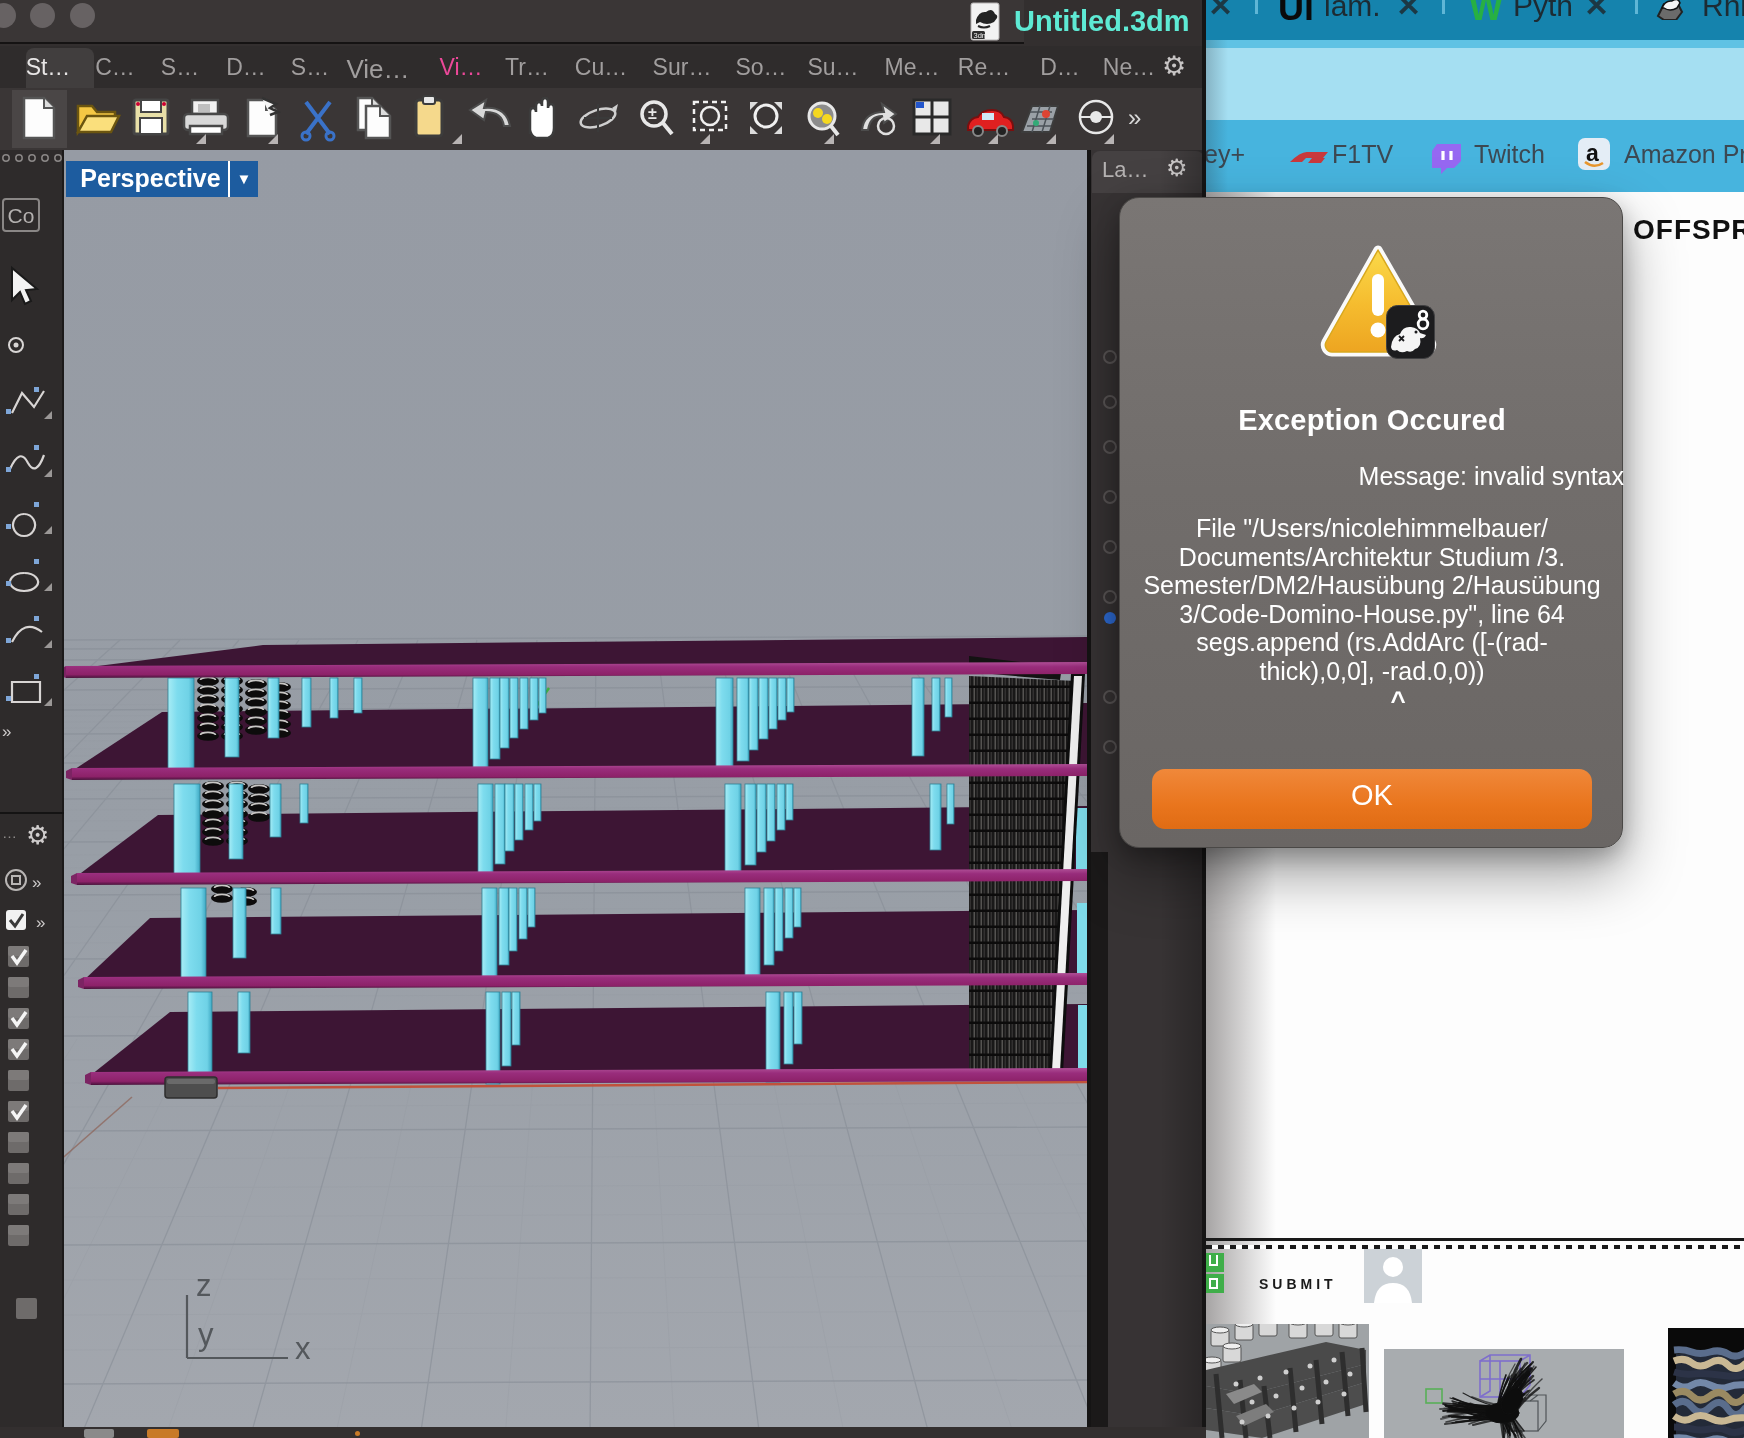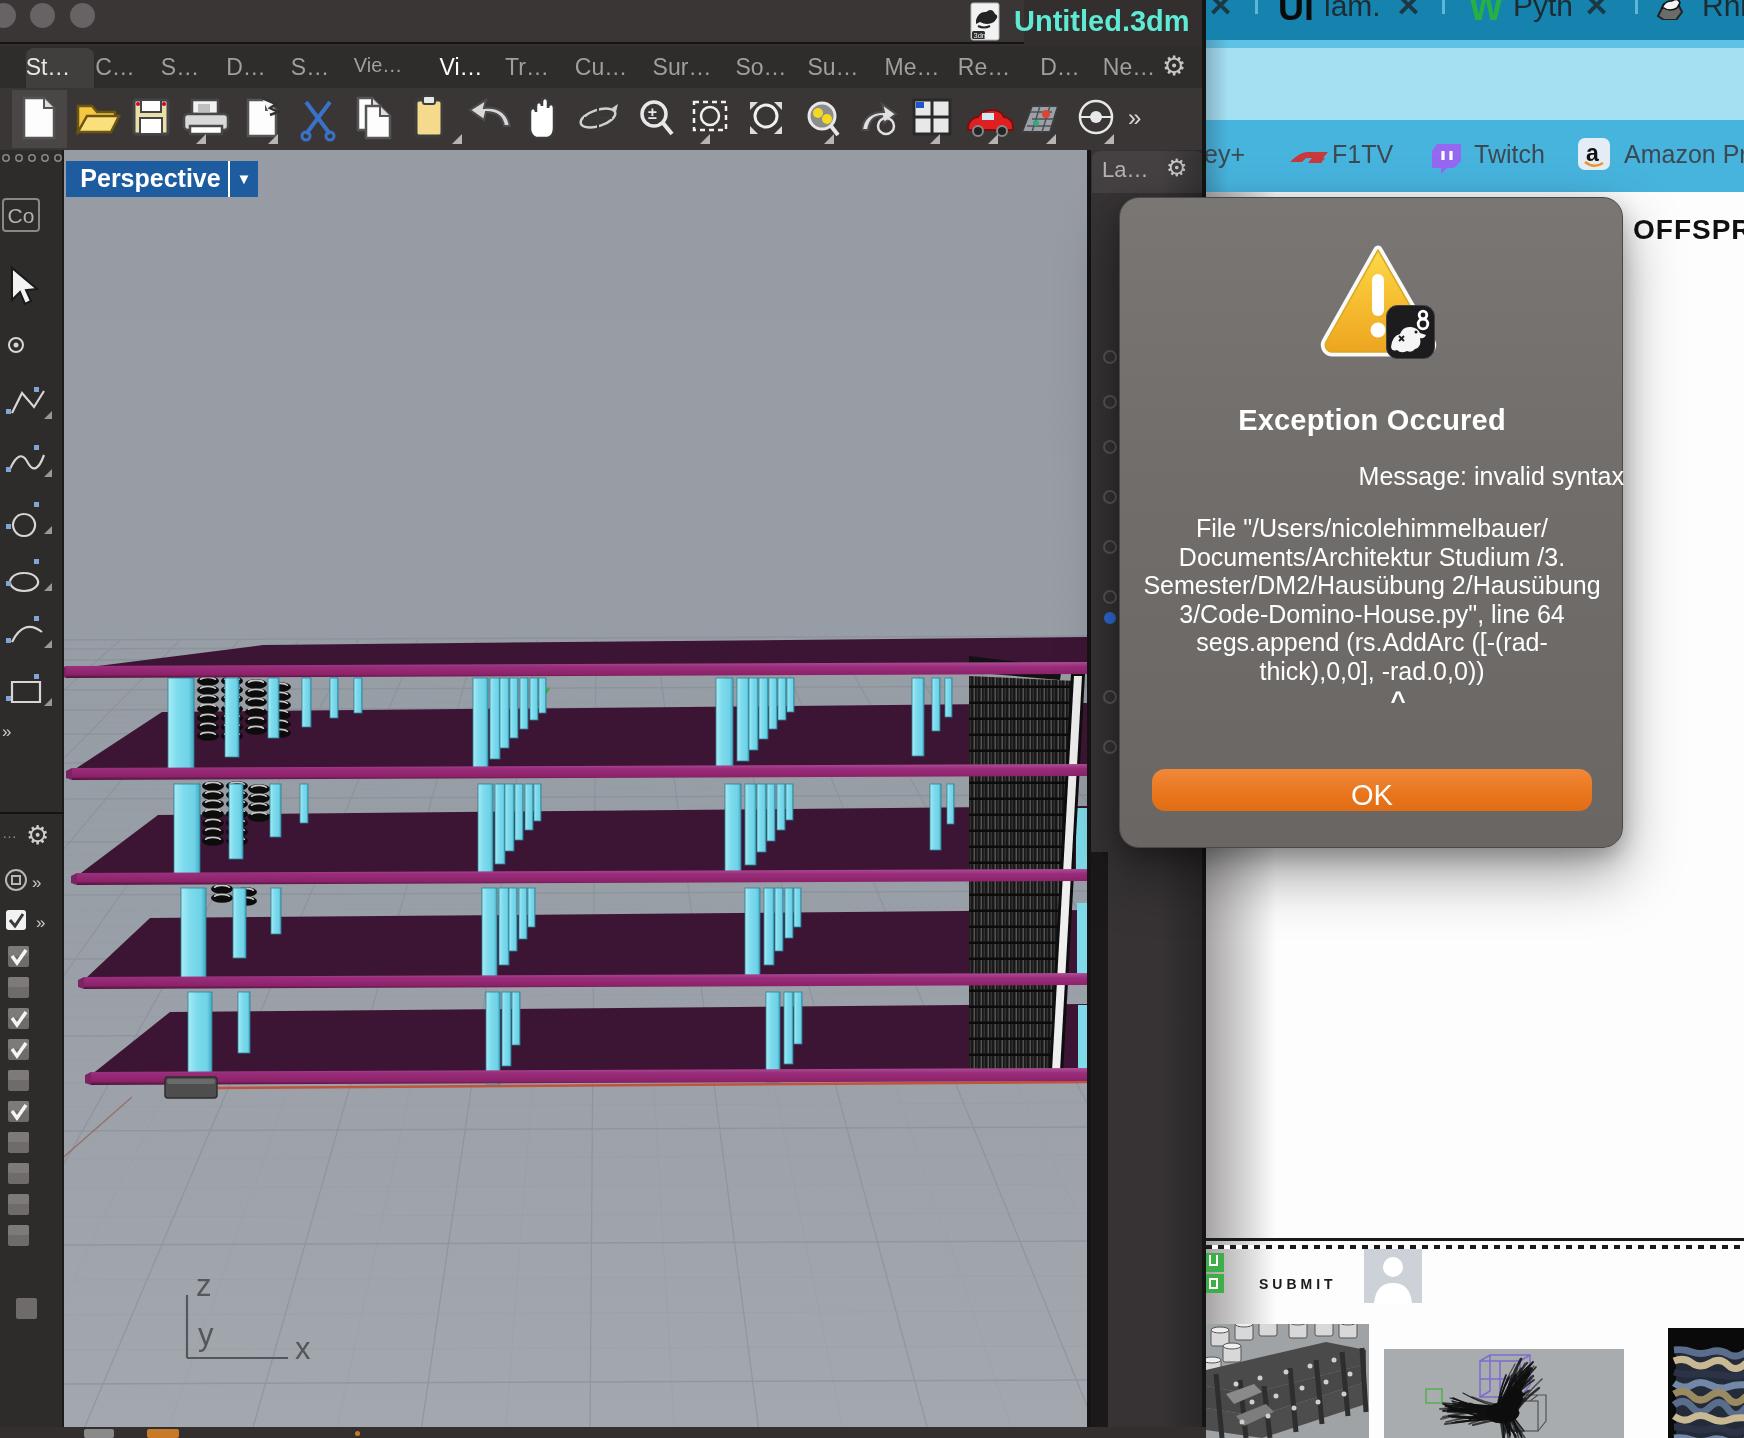--- a/index.html
+++ b/index.html
@@ -295,22 +295,22 @@
       </svg>
       <div class="abs" style="left:1014px;top:5px;color:#5eead4;font-size:29px;font-weight:bold">Untitled.3dm</div>
     </div>
 <div class="abs" style="left:0;top:46px;width:1206px;height:42px;background:#2f2c2c">
 <div class="abs" style="left:26px;top:2px;width:68px;height:40px;background:#413e3e;border-radius:8px 8px 0 0"></div>
 <div class="abs" style="left:48px;top:8px;transform:translateX(-50%);color:#e8e6e6;font-size:23px">St…</div>
 <div class="abs" style="left:115px;top:8px;transform:translateX(-50%);color:#a19e9e;font-size:23px">C…</div>
 <div class="abs" style="left:180px;top:8px;transform:translateX(-50%);color:#a19e9e;font-size:23px">S…</div>
 <div class="abs" style="left:246px;top:8px;transform:translateX(-50%);color:#a19e9e;font-size:23px">D…</div>
 <div class="abs" style="left:310px;top:8px;transform:translateX(-50%);color:#a19e9e;font-size:23px">S…</div>
-<div class="abs" style="left:378px;top:8px;transform:translateX(-50%);color:#a19e9e;font-size:20px">Vie…</div>
-<div class="abs" style="left:461px;top:8px;transform:translateX(-50%);color:#ffffff;font-size:23px">Vi…</div>
+<div class="abs" style="left:378px;top:8px;transform:translateX(-50%);color:#a19e9e;font-size:26px">Vie…</div>
+<div class="abs" style="left:461px;top:8px;transform:translateX(-50%);color:#ec4899;font-size:23px">Vi…</div>
 <div class="abs" style="left:527px;top:8px;transform:translateX(-50%);color:#a19e9e;font-size:23px">Tr…</div>
 <div class="abs" style="left:601px;top:8px;transform:translateX(-50%);color:#a19e9e;font-size:23px">Cu…</div>
 <div class="abs" style="left:682px;top:8px;transform:translateX(-50%);color:#a19e9e;font-size:23px">Sur…</div>
 <div class="abs" style="left:761px;top:8px;transform:translateX(-50%);color:#a19e9e;font-size:23px">So…</div>
 <div class="abs" style="left:833px;top:8px;transform:translateX(-50%);color:#a19e9e;font-size:23px">Su…</div>
 <div class="abs" style="left:912px;top:8px;transform:translateX(-50%);color:#a19e9e;font-size:23px">Me…</div>
 <div class="abs" style="left:984px;top:8px;transform:translateX(-50%);color:#a19e9e;font-size:23px">Re…</div>
 <div class="abs" style="left:1060px;top:8px;transform:translateX(-50%);color:#a19e9e;font-size:23px">D…</div>
 <div class="abs" style="left:1129px;top:8px;transform:translateX(-50%);color:#a19e9e;font-size:23px">Ne…</div>
 <div class="abs" style="left:1162px;top:4px;color:#c8c5c5;font-size:27px">⚙</div>
@@ -860,13 +860,13 @@
       <circle cx="37" cy="10" r="3.8" fill="none" stroke="#fff" stroke-width="2.8"></circle>
       <circle cx="37" cy="19" r="4.8" fill="none" stroke="#fff" stroke-width="2.8"></circle>
       <path d="M5 42 q1 -11 9 -13 q3 -8 11 -7 q7 1 9 6 l6 2 q-2 4 -6 3 q2 9 -5 11 q-3 4 -8 2 q-6 3 -10 -1 q-5 2 -6 -3 z" fill="#f5f5f5"></path>
       <path d="M13 31 l5 5 M18 31 l-5 5" stroke="#1c1c1e" stroke-width="1.8"></path>
       <circle cx="30" cy="27" r="1.5" fill="#1c1c1e"></circle>
     </svg>
 <div class="abs" style="left:0;top:206px;width:504px;text-align:center;font-size:29px;font-weight:bold;letter-spacing:0.2px">Exception Occured</div>
 <div class="abs" style="left:0;top:264px;width:504px;text-align:right;font-size:25px">Message: invalid syntax</div>
 <div class="abs" style="left:0;top:316px;width:504px;text-align:center;font-size:25px;line-height:28.5px">File "/Users/nicolehimmelbauer/<br>Documents/Architektur Studium /3.<br>Semester/DM2/Hausübung 2/Hausübung<br>3/Code-Domino-House.py", line 64<br>segs.append (rs.AddArc ([-(rad-<br>thick),0,0], -rad.0,0))</div>
 <div class="abs" style="left:26px;top:488px;width:504px;text-align:center;font-size:26px;font-weight:bold">^</div>
-<div class="abs" style="left:32px;top:571px;width:440px;height:42px;border-radius:13px;background:linear-gradient(180deg,#f0883a,#e9751d 60%,#e06c14);color:#fff;font-size:29px;line-height:52px;text-align:center">OK</div>
+<div class="abs" style="left:32px;top:571px;width:440px;height:60px;border-radius:13px;background:linear-gradient(180deg,#f0883a,#e9751d 60%,#e06c14);color:#fff;font-size:29px;line-height:52px;text-align:center">OK</div>
 </div>
 </body></html>

